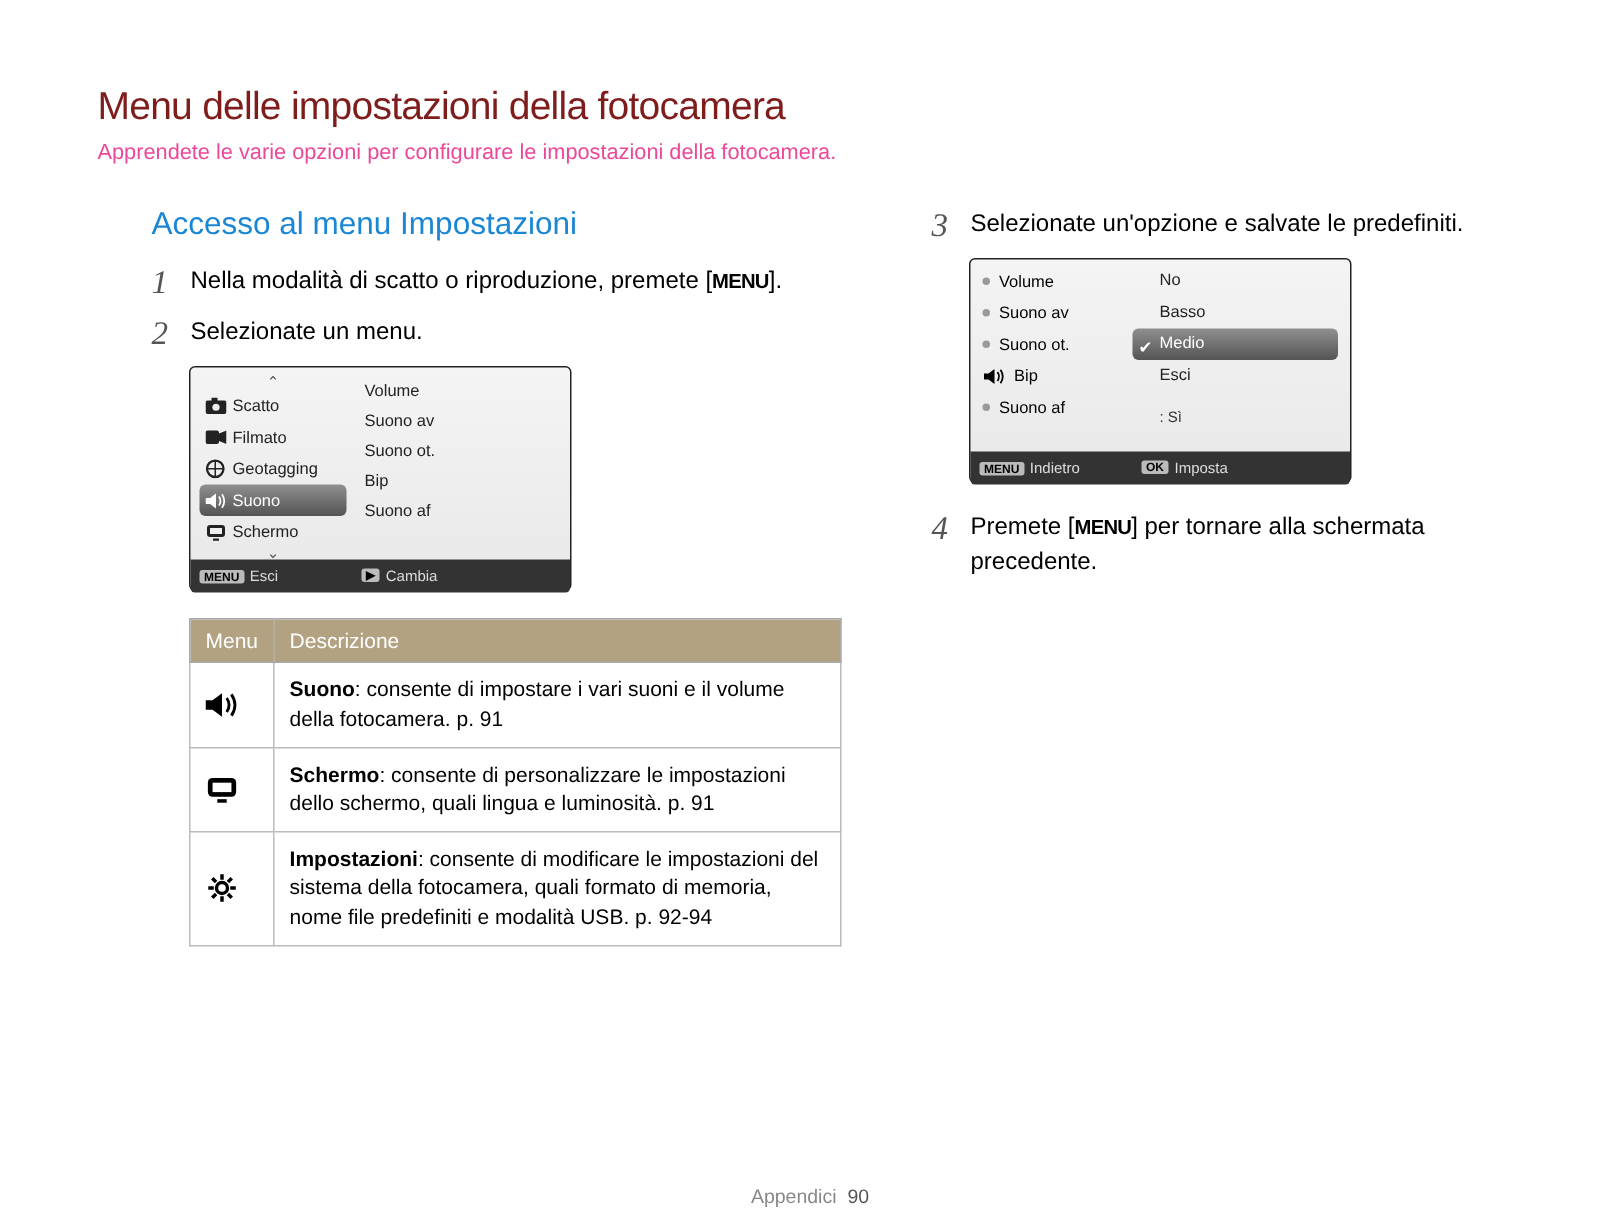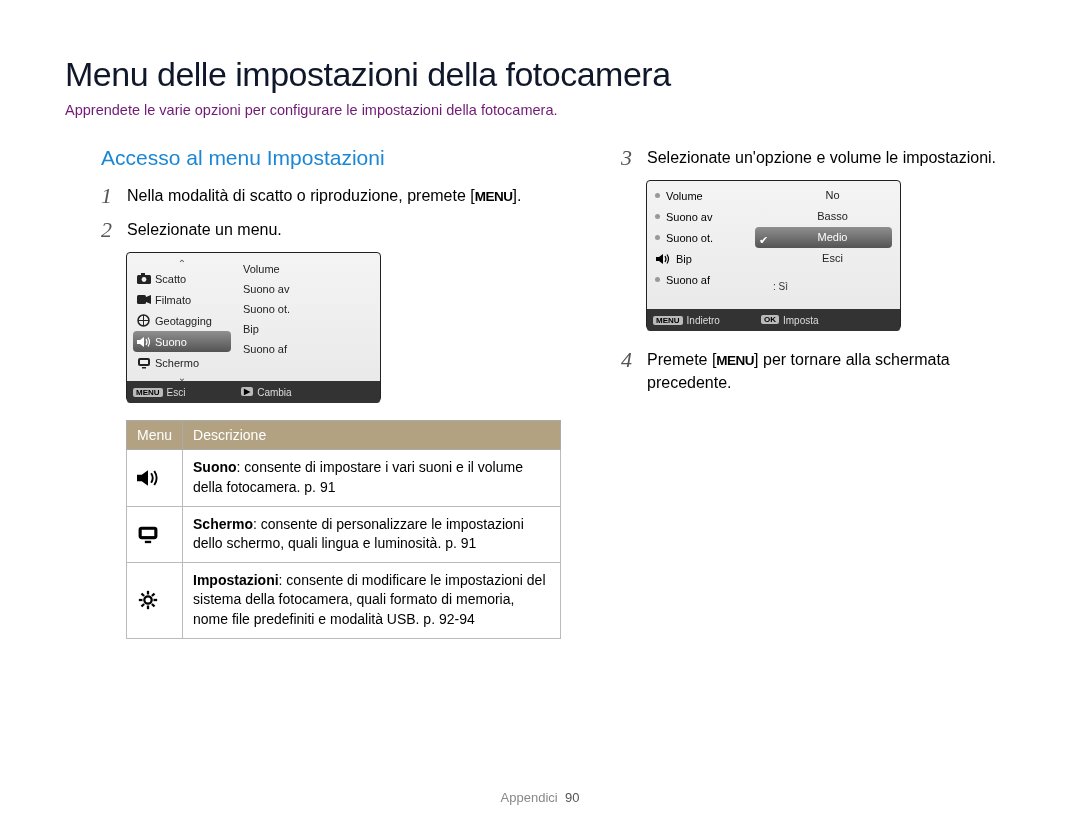--- a/index.html
+++ b/index.html
@@ -6,29 +6,29 @@
   body {
     width: 1080px;
     height: 815px;
     background: #fff;
     font-family: Arial, Helvetica, sans-serif;
     color: #000;
     position: relative;
     padding: 55px 65px 0 65px;
   }
   .title {
-    color: #0f172a;
-    font-size: 34px;
+    color: #7f1d1d;
+    font-size: 26px;
     font-weight: 400;
     margin-bottom: 8px;
     letter-spacing: -0.5px;
   }
   .subtitle {
     font-size: 14.5px;
-    color: #701a75;
+    color: #ec4899;
     margin-bottom: 28px;
   }
   .cols {
     display: flex;
     gap: 60px;
     margin-left: 36px;
   }
   .col-left { width: 460px; }
   .col-right { flex: 1; }
   .section-heading {
@@ -161,21 +161,20 @@
   }
   .s2-lrow { display:flex; align-items:center; gap:6px; height:21px; }
   .s2-dot { width:5px;height:5px;border-radius:50%;background:#999; }
   .s2-right { flex:1; padding: 4px 8px 0 0; }
   .s2-opt {
     height: 21px; line-height:21px;
     padding-left: 18px;
     border-radius: 4px;
     color:#222;
     position: relative;
-    text-align: center;
   }
   .s2-opt.sel {
     background: linear-gradient(#8f8f8f,#545454);
     color:#fff;
   }
   .s2-opt .chk {
     position:absolute; left:4px; top:3px; font-size:11px;
   }
   .s2-sub {
     padding-left: 18px;
@@ -342,21 +341,21 @@
             <span class="bold">Impostazioni</span><span>: consente di modificare le impostazioni del sistema della fotocamera, quali formato di memoria, nome file predefiniti e modalità USB. p. 92-94</span>
           </td>
         </tr>
       </tbody>
     </table>
   </div>
 
   <div class="col-right">
     <div class="step">
       <span class="step-num">3</span>
-      <span>Selezionate un'opzione e volume le impostazioni.</span>
+      <span>Selezionate un'opzione e salvate le predefiniti.</span>
     </div>
 
     <div class="screen2">
       <div class="screen2-inner">
         <div class="s2-left">
           <div class="s2-lrow">
               <span class="s2-dot"></span>
               <span>Volume</span>
             </div>
           <div class="s2-lrow">

